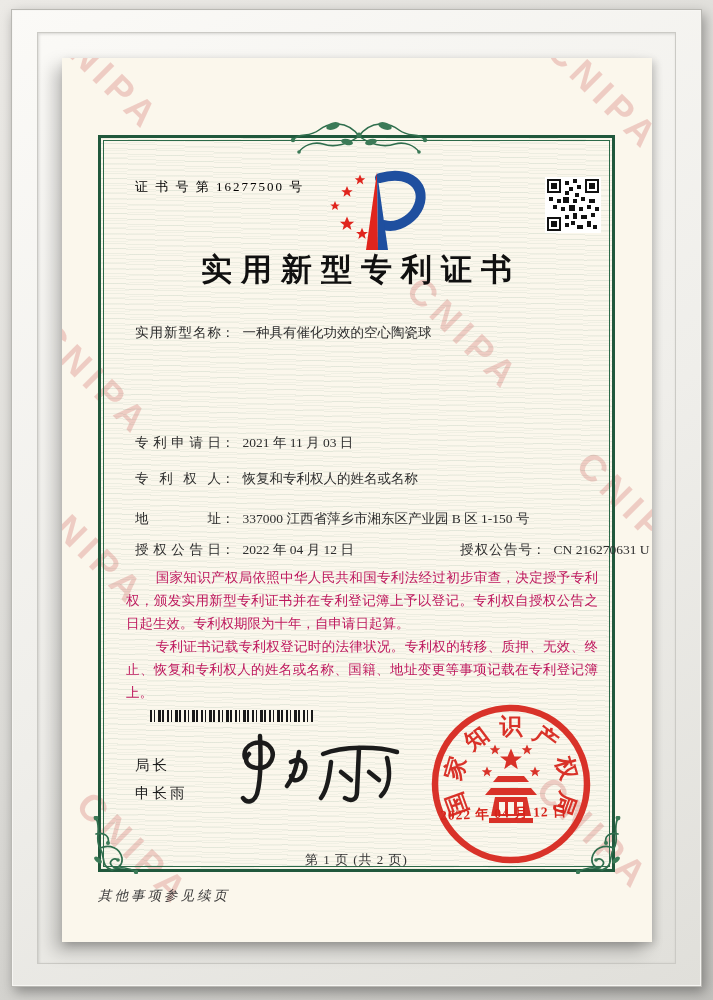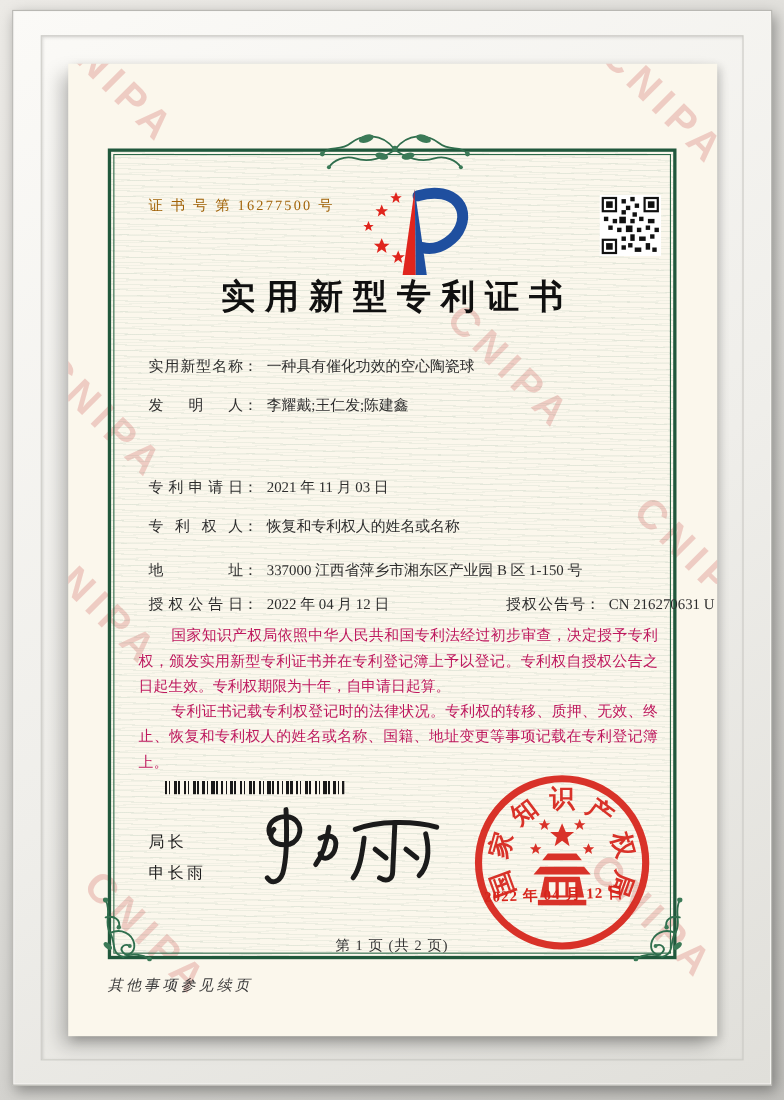--- a/index.html
+++ b/index.html
@@ -54,21 +54,21 @@
   }
   .cert-border::after {
     content:""; position:absolute; inset:2px;
     border:1px solid #2c6a49;
   }
   .ornament { position:absolute; pointer-events:none; }
 
   
   .cert-no {
     position:absolute; left:73px; top:120px;
-    font-size:13px; letter-spacing:2px; color:#a16207;text-align:right;
+    font-size:13px; letter-spacing:2px; color:#000000;text-align:right;
   }
   .logo { position:absolute; left:252px; top:104px; width:120px; height:94px; }
   .qr   { position:absolute; left:483px; top:119px; width:56px; height:56px; }
   .title {
     position:absolute; left:36px; top:191px; width:517px;
     text-align:center; font-size:31px; font-weight:bold;
     letter-spacing:9px; color:#101010; text-indent:9px;
   }
 
   .row { position:absolute; left:73px; font-size:13.5px; color:#2d2d2d; white-space:nowrap; }
@@ -255,23 +255,20 @@
           <rect x="42" y="44" width="4" height="6"></rect>
           <rect x="48" y="48" width="4" height="4"></rect>
       </g>
     </svg>
 
     <div class="title">实用新型专利证书</div>
 
     <div class="row" style="top:266px;">
       <span class="flabel">实用新型名称</span><span>：</span><span class="fvalue">一种具有催化功效的空心陶瓷球</span>
     </div>
-    <div class="row" style="top:302px;">
-      <span class="flabel">发明人</span><span>：</span><span class="fvalue">李耀戴;王仁发;陈建鑫</span>
-    </div>
     <div class="row" style="top:376px;">
       <span class="flabel">专利申请日</span><span>：</span><span class="fvalue">2021 年 11 月 03 日</span>
     </div>
     <div class="row" style="top:412px;">
       <span class="flabel">专利权人</span><span>：</span><span class="fvalue">恢复和专利权人的姓名或名称</span>
     </div>
     <div class="row" style="top:452px;">
       <span class="flabel">地址</span><span>：</span><span class="fvalue">337000 江西省萍乡市湘东区产业园 B 区 1-150 号</span>
     </div>
     <div class="row row-split" style="top:483px;">

